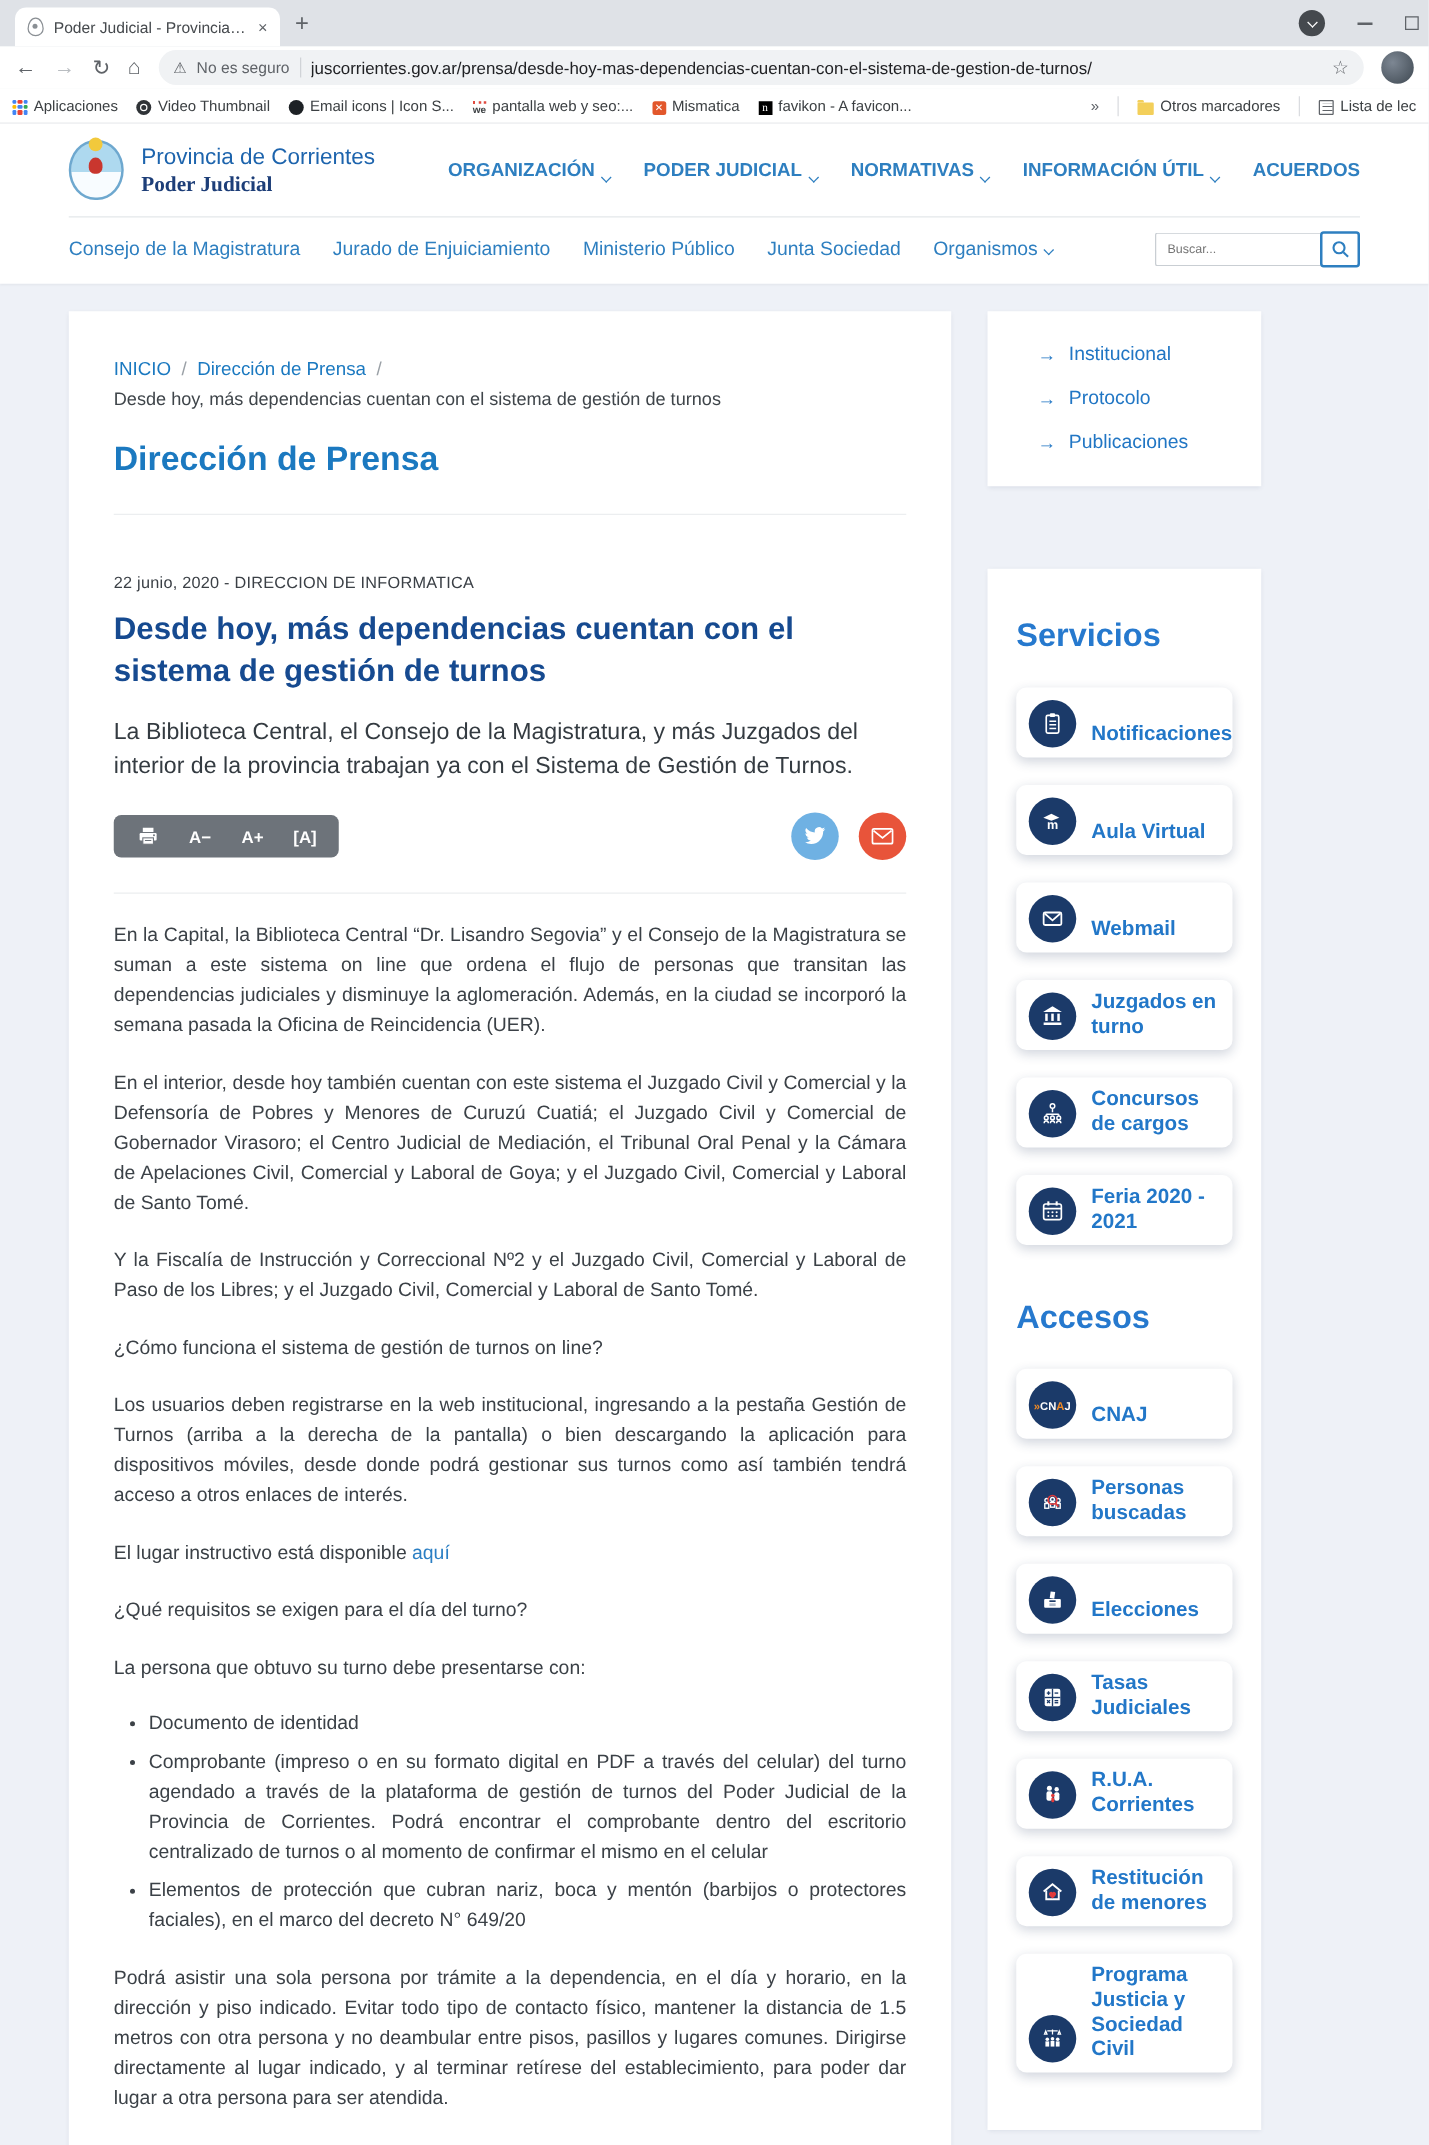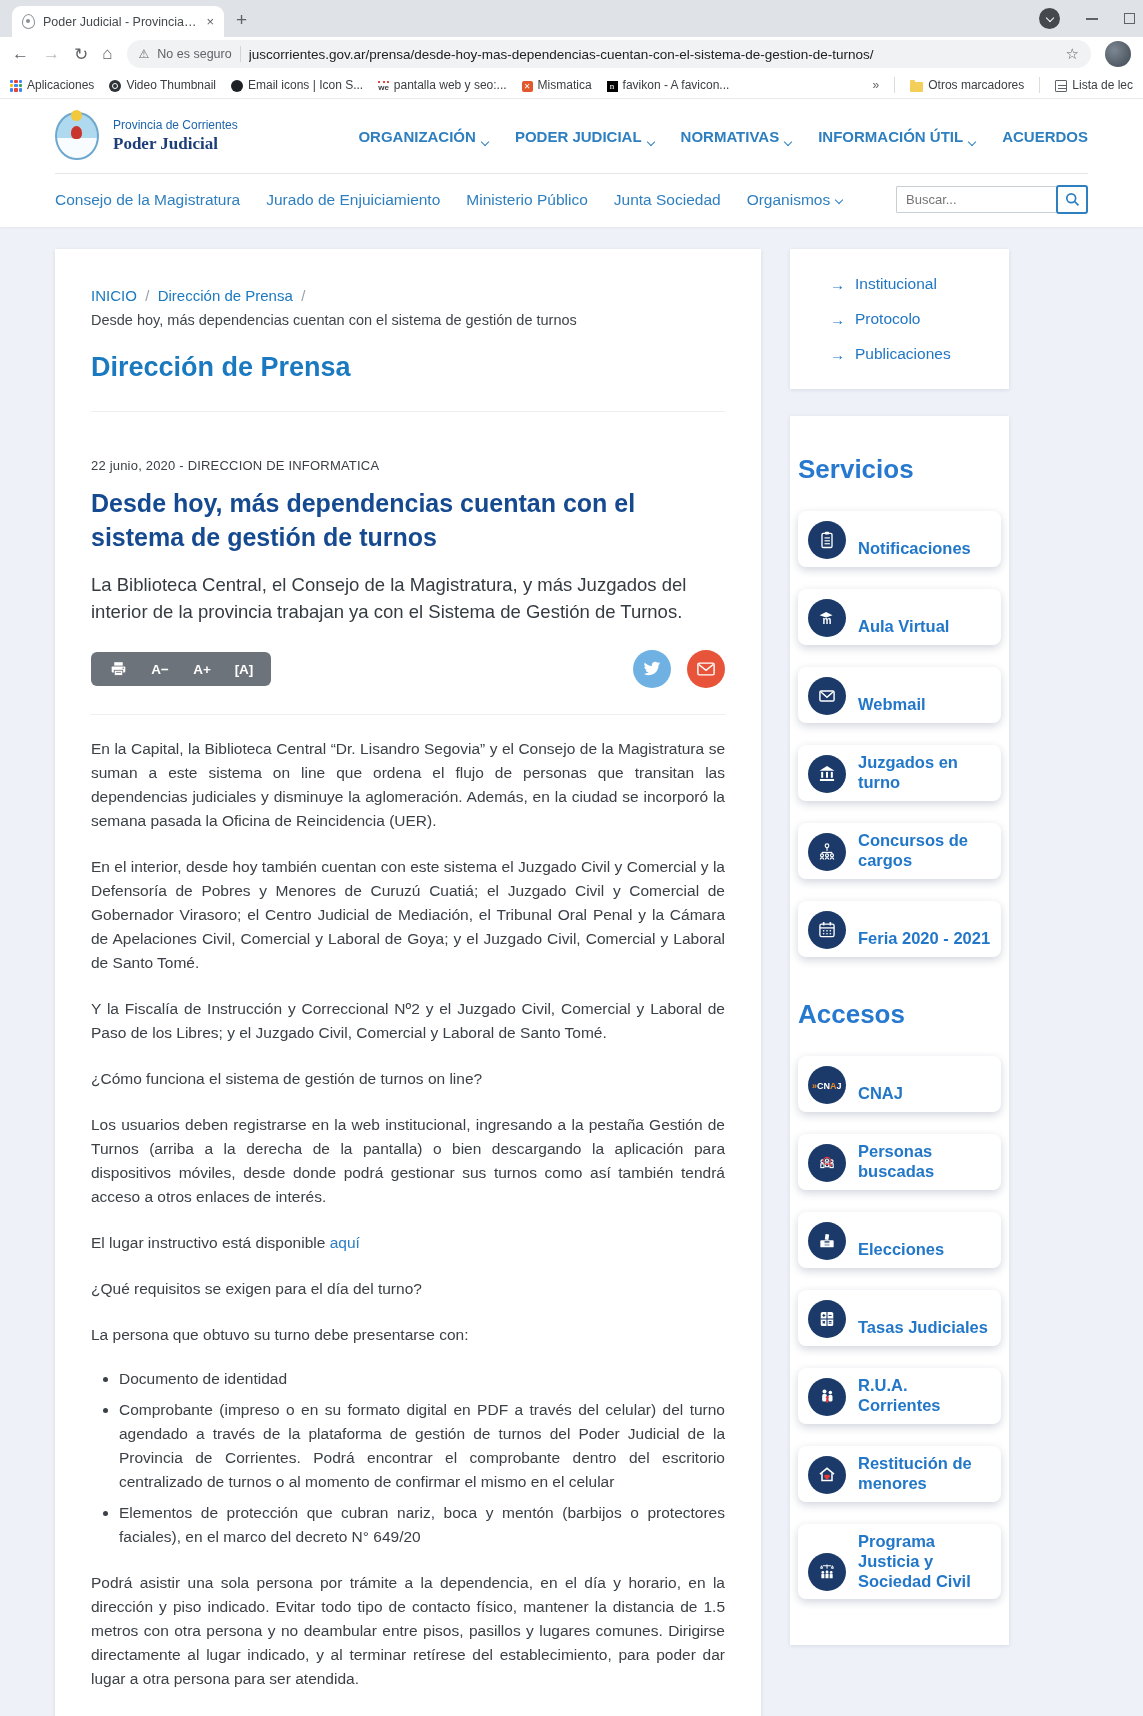--- a/index.html
+++ b/index.html
@@ -51,29 +51,29 @@
     background:repeating-linear-gradient(#fff 0 2px, #5f6368 2px 3px); background-size:8px 100%; background-position:2px 2px; background-repeat:no-repeat; }
   .more-arrows { color:#5f6368; font-size:12px; margin-left:auto; }
 
   
   .site-header { background:#fff; padding:13px 55px 0 55px; box-shadow:0 1px 2px rgba(0,0,0,.05); }
   .hrow1 { display:flex; align-items:center; }
   .crest { width:44px; height:48px; border-radius:50%/52%; background:linear-gradient(#aed9ef 0 54%, #f8fcff 54% 100%); border:2px solid #6ea8cf; position:relative; flex:none; }
   .crest .sun { position:absolute; top:-4px; left:14px; width:11px; height:11px; border-radius:50%; background:#f2c93c; }
   .crest .cap { position:absolute; top:12px; left:14px; width:11px; height:13px; border-radius:50% 50% 40% 40%; background:#c9362e; }
   .brand { margin-left:14px; }
-  .brand-l1 { color:#1d64ad; font-size:12px; }
+  .brand-l1 { color:#1d64ad; font-size:18px; }
   .brand-l2 { color:#1d3e78; font-size:17px; font-weight:bold; font-family:"Liberation Serif",serif; margin-top:2px; }
   .mainnav { margin-left:auto; display:flex; align-items:center; gap:27px; }
   .mainnav .nav-item { color:#2e7fc0; font-size:15px; font-weight:bold; display:flex; align-items:flex-end; }
   .chev { display:inline-block; width:6px; height:6px; border-right:1.7px solid #2e7fc0; border-bottom:1.7px solid #2e7fc0; transform:rotate(45deg); margin-left:6px; vertical-align:2px; }
   .hrow2 { border-top:1px solid #e4e7ea; margin-top:13px; display:flex; align-items:center; gap:26px; padding:11px 0 13px; }
   .hrow2 .nav-item { color:#2e7fc0; font-size:15.5px; display:flex; align-items:center; }
   .searchbox { margin-left:auto; display:flex; align-items:center; }
-  .searchbox input { width:160px; height:27px; border:1px solid #c9ced3; border-right:none; padding:0 9px; font-size:13px; color:#555; border-radius:2px 0 0 2px; outline:none; font-family:"Liberation Sans",sans-serif; }
+  .searchbox input { width:132px; height:27px; border:1px solid #c9ced3; border-right:none; padding:0 9px; font-size:10px; color:#555; border-radius:2px 0 0 2px; outline:none; font-family:"Liberation Sans",sans-serif; }
   .search-btn { width:32px; height:29px; border:2px solid #2e7fc0; border-radius:3px; background:#fff; display:flex; align-items:center; justify-content:center; }
 
   
   .content-wrap { display:flex; align-items:flex-start; padding:22px 0 0 55px; }
   .article-card { width:706px; background:#fff; box-shadow:0 1px 4px rgba(20,40,80,.10); padding:38px 36px 60px; min-height:1480px; }
   aside { width:219px; margin-left:29px; flex:none; }
 
   
   .crumbs { font-size:15px; color:#9aa0a6; }
   .crumbs a { color:#1b79c0; text-decoration:none; }
@@ -97,21 +97,21 @@
   .article-body p { font-size:15.5px; line-height:1.55; color:#3b4147; text-align:justify; margin-top:22px; }
   .article-body a { color:#2b7fc4; text-decoration:none; }
   .article-body ul { margin:20px 0 0 0; padding-left:28px; }
   .article-body li { font-size:15.5px; line-height:1.55; color:#3b4147; text-align:justify; margin-top:7px; }
 
   
   .side-card1 { background:#fff; box-shadow:0 1px 4px rgba(20,40,80,.10); padding:26px 14px 26px 40px; }
   .qlink { display:flex; align-items:center; gap:10px; color:#2176c4; font-size:15.5px; margin-top:17px; }
   .qlink:first-child { margin-top:0; }
   .qarrow { color:#2176c4; font-size:15px; }
-  .side-card2 { background:#fff; box-shadow:0 1px 4px rgba(20,40,80,.10); margin-top:27px; padding:38px 8px 46px; }
+  .side-card2 { background:#fff; box-shadow:0 1px 4px rgba(20,40,80,.10); margin-top:66px; padding:38px 23px 46px; }
   .side-h { font-size:26px; font-weight:bold; color:#2679ce; }
   .side-h.accesos { margin-top:42px; }
   .mini-list { display:flex; flex-direction:column; gap:22px; margin-top:26px; }
   .mini-card { background:#fff; border-radius:8px; box-shadow:0 3px 9px rgba(25,45,85,.20); padding:8px 10px; display:flex; align-items:flex-end; gap:12px; min-height:56px; }
   .icon-circle { width:38px; height:38px; border-radius:50%; background:#1b3a69; flex:none; display:flex; align-items:center; justify-content:center; }
   .mini-label { font-size:16.5px; font-weight:bold; color:#2277c8; line-height:1.2; }
 </style>
 </head>
 <body>
 

